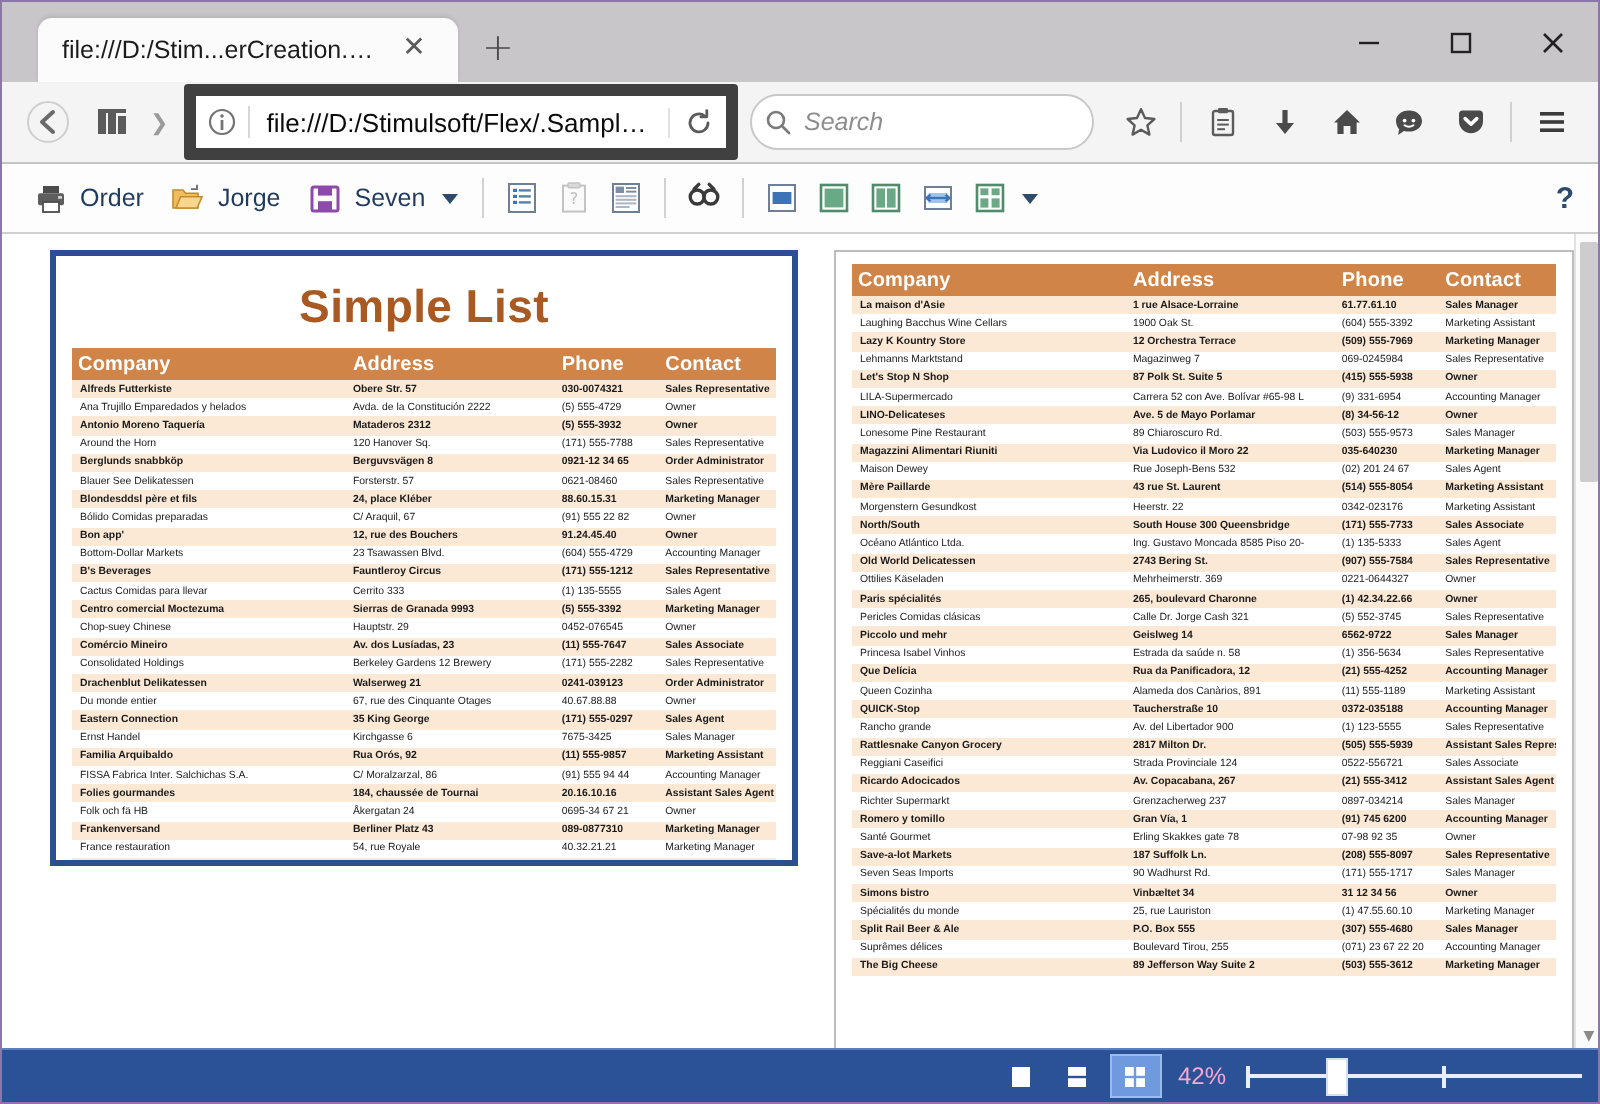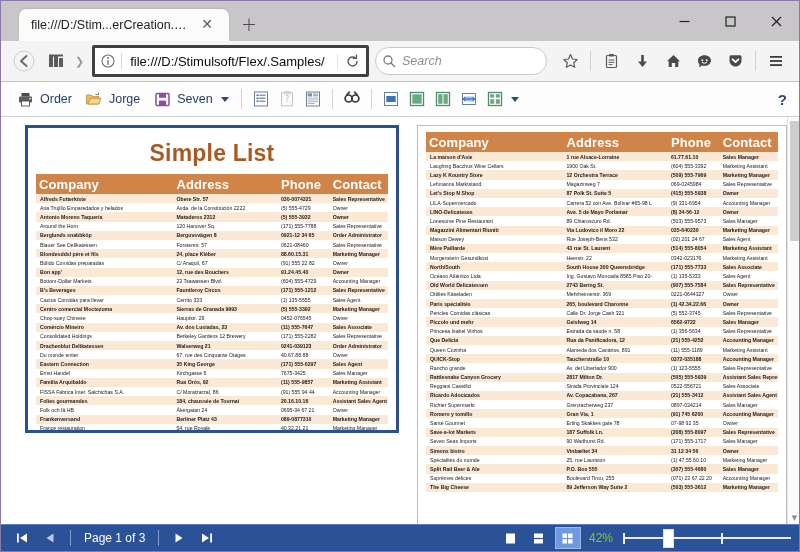--- a/index.html
+++ b/index.html
@@ -55,21 +55,21 @@
   .navbar{
     height:40px;background:#f4f4f4;border-bottom:1px solid #c4c4c4;
     display:flex;align-items:center;padding:0 8px;flex:0 0 auto;gap:2px;
   }
   .navbtn{
     width:30px;height:30px;display:flex;align-items:center;justify-content:center;
     color:#5b5b5b;
   }
   .chev{color:#9a9a9a;font-size:11px;margin:0 2px;font-family:"DejaVu Sans",sans-serif;}
   .urlbar{
-    flex:1;height:26px;background:#fff;border:3px solid #404040;border-radius:2px;
+    flex:1;height:26px;background:#fff;border:6px solid #404040;border-radius:2px;
     display:flex;align-items:center;margin:0 4px;min-width:0;
   }
   .ident{width:26px;display:flex;align-items:center;justify-content:center;color:#737373;}
   .urlsep{width:1px;height:16px;background:#d6d6d6;}
   .urltext{
     flex:1;font-size:13px;color:#0b0b0b;padding:0 8px;white-space:nowrap;
     overflow:hidden;text-overflow:ellipsis;
   }
   .reload{width:28px;display:flex;align-items:center;justify-content:center;color:#5b5b5b;border-left:1px solid #e2e2e2;}
   .searchbar{
@@ -124,21 +124,21 @@
     border:1px solid #bdbdbd;
   }
   .ptitle{
     text-align:center;font-family:"Liberation Sans",sans-serif;
     font-weight:bold;font-size:23px;color:#a85a22;
     padding:12px 0 7px 0;letter-spacing:.2px;
   }
   .tbl{width:100%;border-collapse:collapse;table-layout:fixed;}
   .tbl th{
     background:#d08447;color:#ffffff;text-align:left;
-    font-size:13px;font-weight:bold;padding:2.5px 3px;
+    font-size:10px;font-weight:bold;padding:2.5px 3px;
     font-family:"Liberation Sans",sans-serif;letter-spacing:.1px;
   }
   .tbl td{
     font-size:5.2px;padding:1.6px 3px;color:#1a1a1a;
     font-family:"Liberation Sans",sans-serif;white-space:nowrap;overflow:hidden;
   }
   .tbl tr.odd td{background:#fbe9d6;font-weight:bold;}
   .tbl tr.even td{background:#ffffff;}
   .tbl tr.odd td.c4,.tbl tr.even td.c4{}
   .c1{width:40%}.c2{width:30%}.c3{width:14%}.c4{width:16%}
@@ -172,21 +172,21 @@
   }
   .vsep{width:1px;height:16px;background:#7e9dd0;margin:0 5px;}
   .pagelbl{font-size:12px;color:#ffffff;padding:0 6px;white-space:nowrap;}
   .statusright{
     position:absolute;right:8px;display:flex;align-items:center;gap:4px;
   }
   .vmode{
     width:24px;height:20px;display:flex;align-items:center;justify-content:center;
   }
   .vmode.active{background:#6f9adf;border:1px solid #9dbcea;}
-  .zoomlbl{font-size:12px;color:#84cc16;margin:0 6px 0 4px;}
+  .zoomlbl{font-size:12px;color:#f9a8d4;margin:0 6px 0 4px;}
   .slider{
     width:168px;height:20px;position:relative;display:flex;align-items:center;
   }
   .strack{position:absolute;left:0;right:0;height:2px;background:#e8eefb;}
   .stick{position:absolute;width:2px;height:11px;background:#e8eefb;}
   .sthumb{
     position:absolute;width:9px;height:17px;background:#ffffff;border:1px solid #d6e0f2;
   }
   .lbracket{position:absolute;left:0;width:2px;height:11px;background:#e8eefb;}
 </style>
@@ -860,47 +860,20 @@
     </div>
 
     <div class="vscroll">
       <div class="vbtn" style="top:0">▲</div>
       <div class="vthumb"></div>
       <div class="vbtn" style="bottom:0">▼</div>
     </div>
   </div>
 
   <div class="status">
-    <div class="navg">
-      <div class="btn">
-        <svg width="14" height="14" viewBox="0 0 14 14">
-          <rect x="2" y="2.5" width="1.8" height="9" fill="#fff"></rect>
-          <path d="M12 2.5 L12 11.5 L5 7 Z" fill="#fff"></path>
-        </svg>
-      </div>
-      <div class="btn">
-        <svg width="14" height="14" viewBox="0 0 14 14">
-          <path d="M10.5 2.5 L10.5 11.5 L3.5 7 Z" fill="#b9c9e4"></path>
-        </svg>
-      </div>
-      <span class="vsep"></span>
-      <span class="pagelbl">Page 1 of 3</span>
-      <span class="vsep"></span>
-      <div class="btn">
-        <svg width="14" height="14" viewBox="0 0 14 14">
-          <path d="M3.5 2.5 L3.5 11.5 L10.5 7 Z" fill="#fff"></path>
-        </svg>
-      </div>
-      <div class="btn">
-        <svg width="14" height="14" viewBox="0 0 14 14">
-          <path d="M2 2.5 L2 11.5 L9 7 Z" fill="#fff"></path>
-          <rect x="10.2" y="2.5" width="1.8" height="9" fill="#fff"></rect>
-        </svg>
-      </div>
-    </div>
 
     <div class="statusright">
       <div class="vmode">
         <svg width="15" height="15" viewBox="0 0 15 15">
           <rect x="3" y="2.5" width="9" height="10" fill="#fff"></rect>
         </svg>
       </div>
       <div class="vmode">
         <svg width="15" height="15" viewBox="0 0 15 15">
           <rect x="3" y="2.5" width="9" height="4.4" fill="#fff"></rect>

